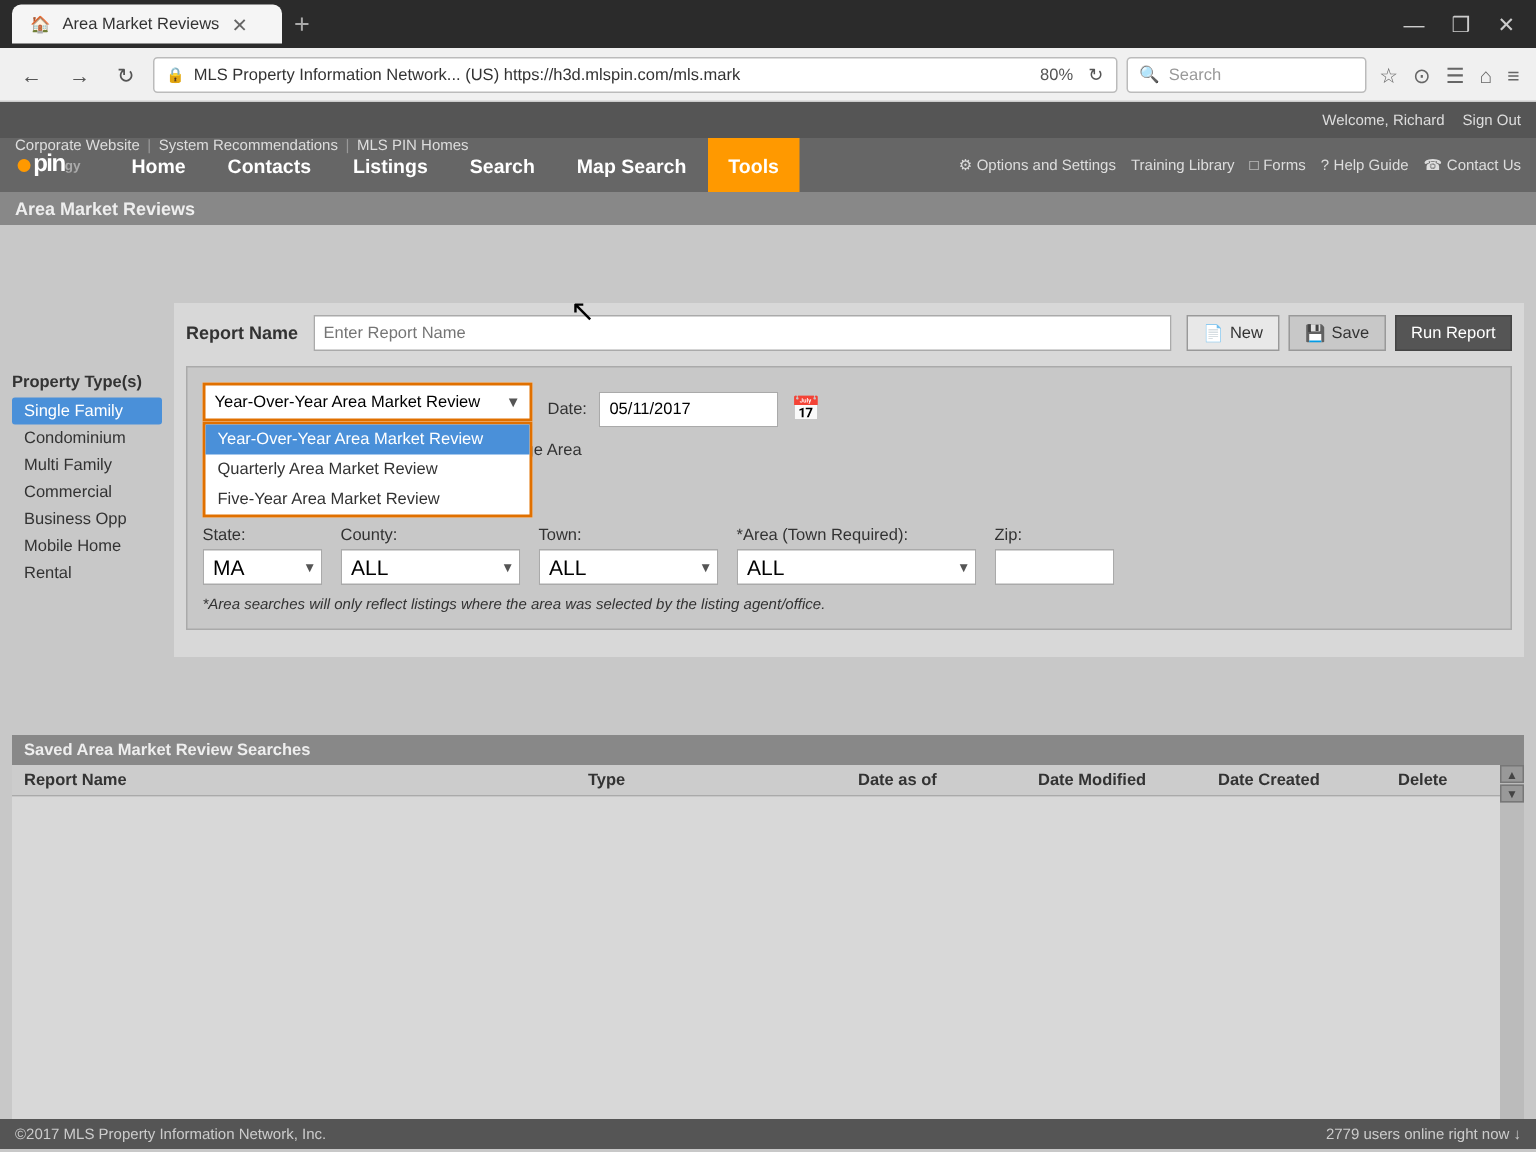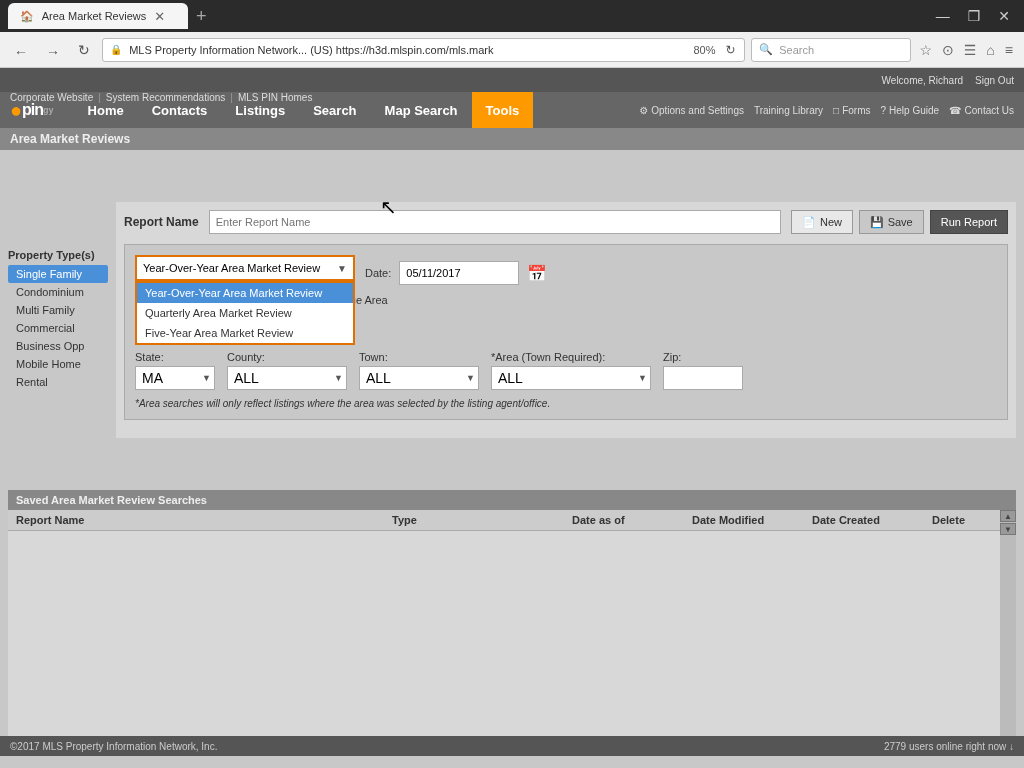--- a/index.html
+++ b/index.html
@@ -89,21 +89,21 @@
     .col-report { flex: 1; }
     .col-type { width: 180px; }
     .col-date-as-of { width: 120px; }
     .col-date-mod { width: 120px; }
     .col-date-cre { width: 120px; }
     .col-delete { width: 60px; }
     .scroll-btns { display: flex; flex-direction: column; width: 16px; }
     .scroll-btn { background: #999; border: 1px solid #777; height: 12px; font-size: 8px; display: flex; align-items: center; justify-content: center; cursor: pointer; color: #444; }
 
     
-    .status-bar { position: fixed; bottom: 12px; left: 0; right: 0; background: #555; display: flex; align-items: center; height: 20px; padding: 0 10px; font-size: 10px; color: #ccc; }
+    .status-bar { position: fixed; bottom: 2px; left: 0; right: 0; background: #555; display: flex; align-items: center; height: 20px; padding: 0 10px; font-size: 10px; color: #ccc; }
     .status-right { margin-left: auto; }
 
     
     .cursor { position: absolute; z-index: 999; pointer-events: none; font-size: 20px; }
   </style>
 </head>
 <body>
 
 <div class="browser-chrome">
   <div class="browser-titlebar">

